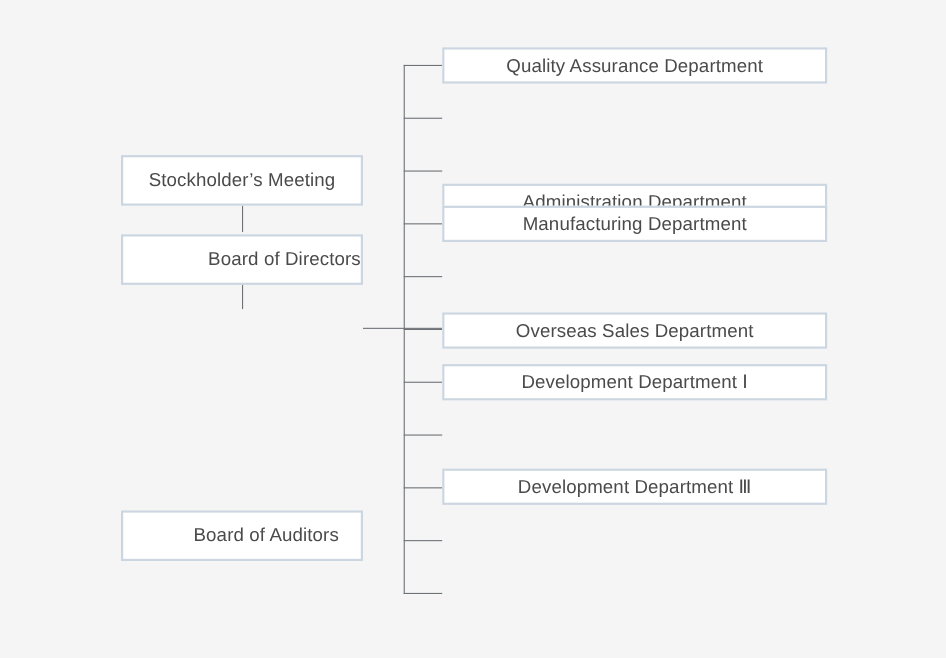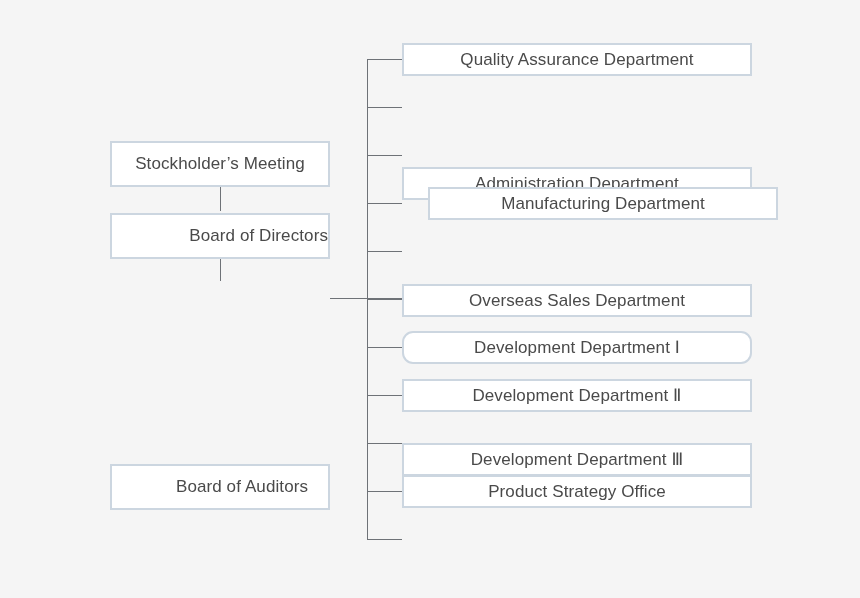--- a/index.html
+++ b/index.html
@@ -94,39 +94,33 @@
 
   <div class="node node-right" style="top:43px;">
     <span>Quality Assurance Department</span>
   </div>
 
 
   <div class="node node-right" style="top:139px;margin-top:28px;">
     <span>Administration Department</span>
   </div>
 
-  <div class="node node-right" style="top:187px;margin-left:26px;">
+  <div class="node node-right" style="top:187px;">
     <span>Manufacturing Department</span>
   </div>
 
 
   <div class="node node-right" style="top:284px;">
     <span>Overseas Sales Department</span>
   </div>
 
-  <div class="node node-right" style="top:331px;border-radius:11px;">
+  <div class="node node-right" style="top:331px;">
     <span>Development Department Ⅰ</span>
   </div>
 
-  <div class="node node-right" style="top:379px;">
-    <span>Development Department Ⅱ</span>
-  </div>
 
-  <div class="node node-right" style="top:443px;justify-content:center;">
+  <div class="node node-right" style="top:426px;justify-content:center;">
     <span>Development Department Ⅲ</span>
   </div>
 
-  <div class="node node-right" style="top:475px;">
-    <span>Product Strategy Office</span>
-  </div>
 
 
 </div>
 
 </body></html>

